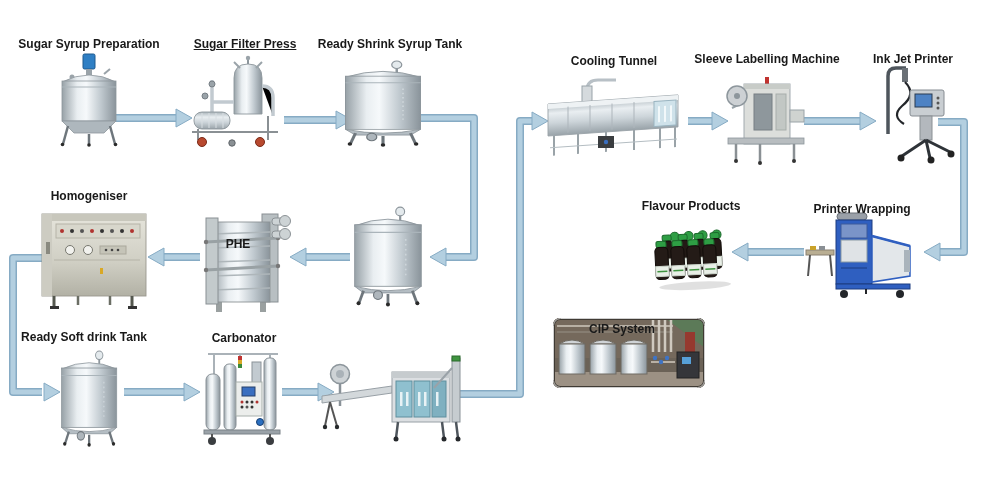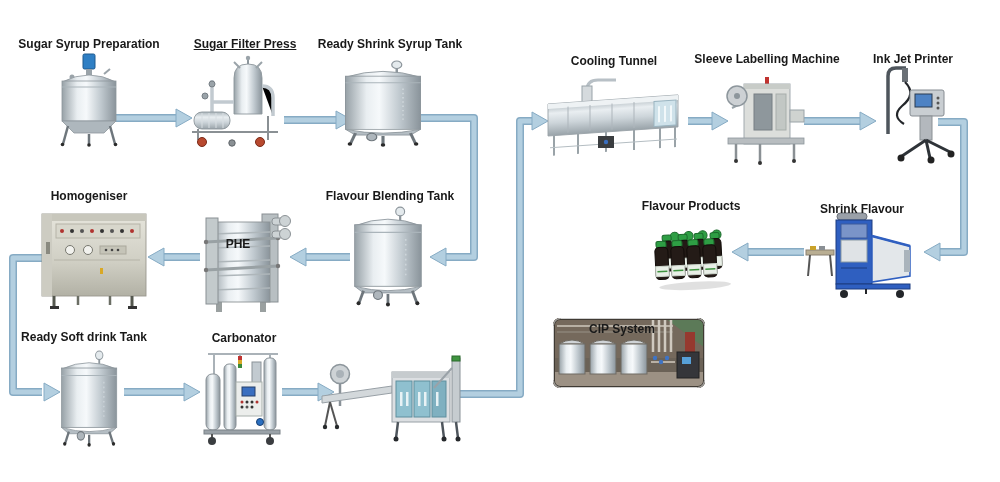--- a/index.html
+++ b/index.html
@@ -477,20 +477,19 @@
   </svg>
 
   <div class="node-label p0">Sugar Syrup Preparation</div>
   <div class="node-label p1">Sugar Filter Press</div>
   <div class="node-label p2">Ready Shrink Syrup Tank</div>
   <div class="node-label p3">Cooling Tunnel</div>
   <div class="node-label p4">Sleeve Labelling Machine</div>
   <div class="node-label p5">Ink Jet Printer</div>
   <div class="node-label p6">Homogeniser</div>
   <div class="node-label p7">PHE</div>
-  <div class="node-label p8">Flavour Blending Tank</div>
   <div class="node-label p9">Flavour Products</div>
-  <div class="node-label p10">Shrink Flavour</div>
+  <div class="node-label p10">Printer Wrapping</div>
   <div class="node-label p11">Ready Soft drink Tank</div>
   <div class="node-label p12">Carbonator</div>
   <div class="node-label p14">CIP System</div>
 
 </div>
 
 </body></html>

